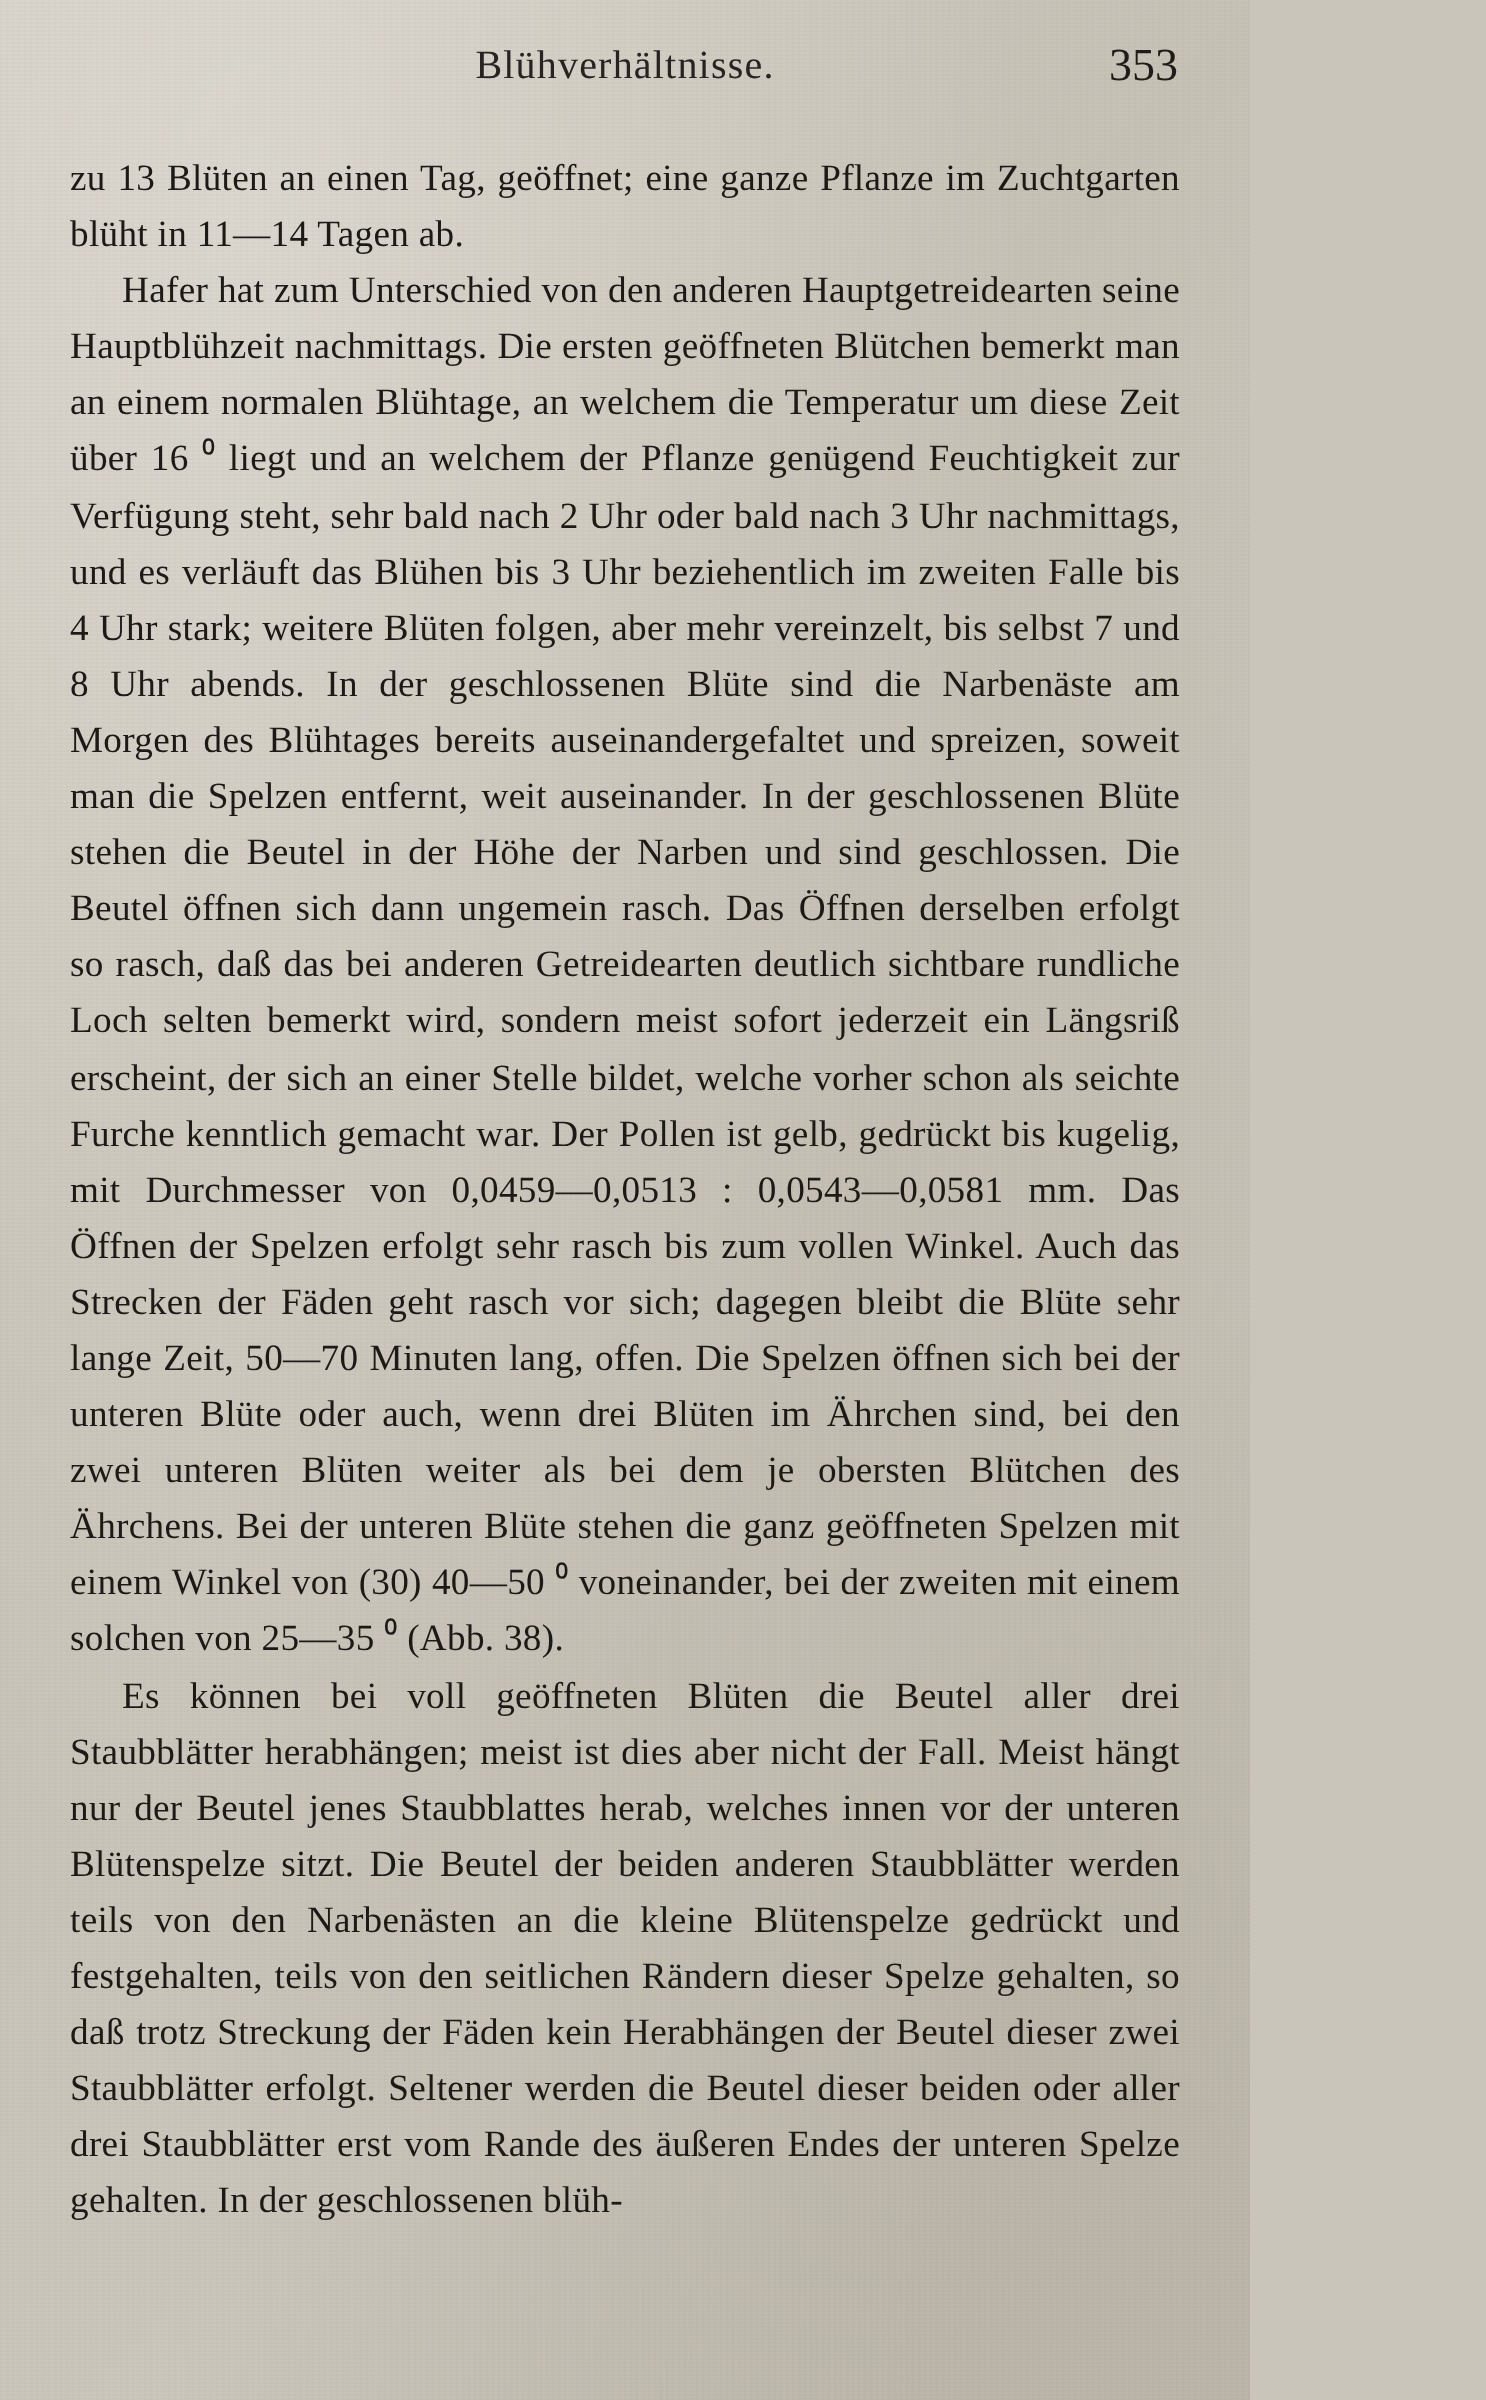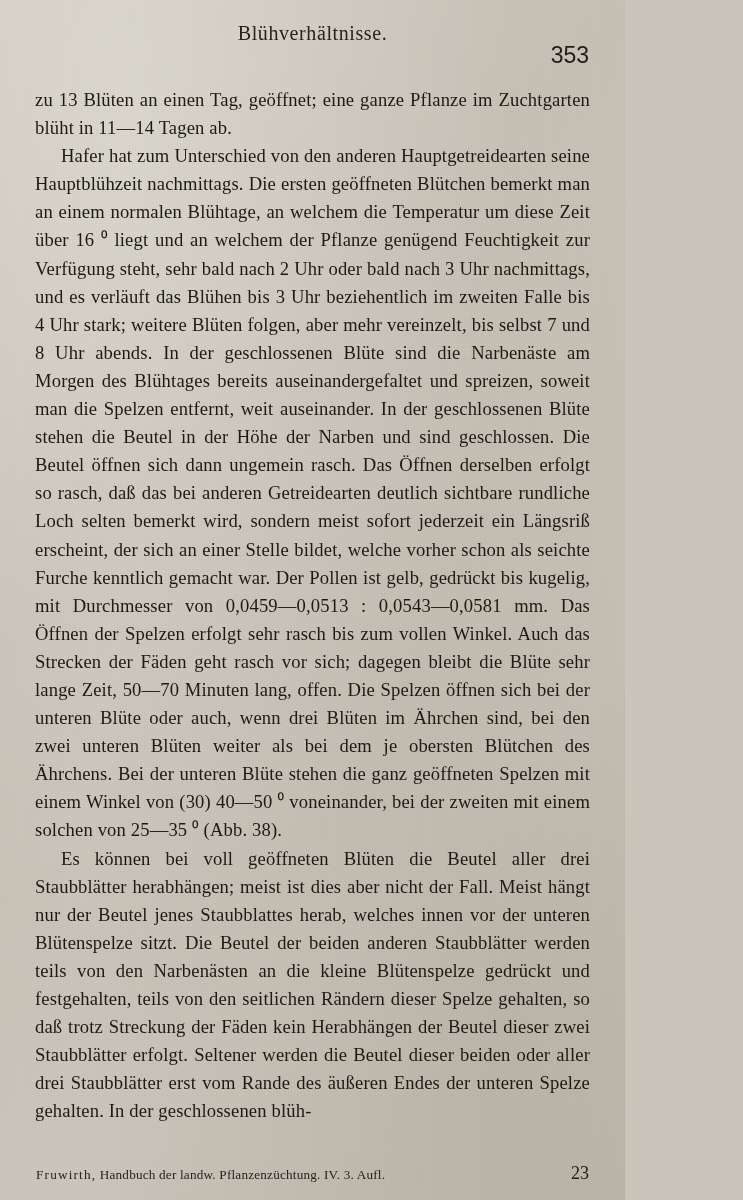--- a/index.html
+++ b/index.html
@@ -48,26 +48,25 @@
     letter-spacing: 0.6px;
     color: #272320;
     font-family: "Liberation Serif", serif;
   }
   .folio {
     position: absolute;
     right: 8px;
     top: 20px;
     font-size: 23px;
     color: #201d19;
-    font-family: Liberation Sans, sans-serif;
-    margin-top: 22px;
+    font-family: Liberation Serif, serif;
   }
   .body-text {
     position: relative;
-    margin-top: 30px;
+    margin-top: 20px;
     font-size: 18.6px;
     line-height: 28.1px;
     text-align: justify;
     text-justify: inter-word;
     color: #1d1a16;
     padding: 0 7px;
     letter-spacing: 0.15px;
   }
   .body-text p {
     margin: 0;
@@ -110,20 +109,13 @@
     <span class="running-title">Blühverhältnisse.</span>
     <span class="folio">353</span>
   </div>
 
   <div class="body-text">
     <p>zu 13 Blüten an einen Tag, geöffnet; eine ganze Pflanze im Zuchtgarten blüht in 11—14 Tagen ab.</p>
     <p class="indent">Hafer hat zum Unterschied von den anderen Hauptgetreidearten seine Hauptblühzeit nachmittags. Die ersten geöffneten Blütchen bemerkt man an einem normalen Blühtage, an welchem die Temperatur um diese Zeit über 16 ⁰ liegt und an welchem der Pflanze genügend Feuchtigkeit zur Verfügung steht, sehr bald nach 2 Uhr oder bald nach 3 Uhr nachmittags, und es verläuft das Blühen bis 3 Uhr beziehentlich im zweiten Falle bis 4 Uhr stark; weitere Blüten folgen, aber mehr vereinzelt, bis selbst 7 und 8 Uhr abends. In der geschlossenen Blüte sind die Narbenäste am Morgen des Blühtages bereits auseinandergefaltet und spreizen, soweit man die Spelzen entfernt, weit auseinander. In der geschlossenen Blüte stehen die Beutel in der Höhe der Narben und sind geschlossen. Die Beutel öffnen sich dann ungemein rasch. Das Öffnen derselben erfolgt so rasch, daß das bei anderen Getreidearten deutlich sichtbare rundliche Loch selten bemerkt wird, sondern meist sofort jederzeit ein Längsriß erscheint, der sich an einer Stelle bildet, welche vorher schon als seichte Furche kenntlich gemacht war. Der Pollen ist gelb, gedrückt bis kugelig, mit Durchmesser von 0,0459—0,0513 : 0,0543—0,0581 mm. Das Öffnen der Spelzen erfolgt sehr rasch bis zum vollen Winkel. Auch das Strecken der Fäden geht rasch vor sich; dagegen bleibt die Blüte sehr lange Zeit, 50—70 Minuten lang, offen. Die Spelzen öffnen sich bei der unteren Blüte oder auch, wenn drei Blüten im Ährchen sind, bei den zwei unteren Blüten weiter als bei dem je obersten Blütchen des Ährchens. Bei der unteren Blüte stehen die ganz geöffneten Spelzen mit einem Winkel von (30) 40—50 ⁰ voneinander, bei der zweiten mit einem solchen von 25—35 ⁰ (Abb. 38).</p>
     <p class="indent">Es können bei voll geöffneten Blüten die Beutel aller drei Staubblätter herabhängen; meist ist dies aber nicht der Fall. Meist hängt nur der Beutel jenes Staubblattes herab, welches innen vor der unteren Blütenspelze sitzt. Die Beutel der beiden anderen Staubblätter werden teils von den Narbenästen an die kleine Blütenspelze gedrückt und festgehalten, teils von den seitlichen Rändern dieser Spelze gehalten, so daß trotz Streckung der Fäden kein Herabhängen der Beutel dieser zwei Staubblätter erfolgt. Seltener werden die Beutel dieser beiden oder aller drei Staubblätter erst vom Rande des äußeren Endes der unteren Spelze gehalten. In der geschlossenen blüh-</p>
   </div>
 
-  <div class="footer">
-    <span class="signature">
-      <span class="sig-sc">Fruwirth,</span>
-      <span>Handbuch der landw. Pflanzenzüchtung. IV. 3. Aufl.</span>
-    </span>
-    <span class="sheet-num">23</span>
-  </div>
 </div>
 
 </body></html>

